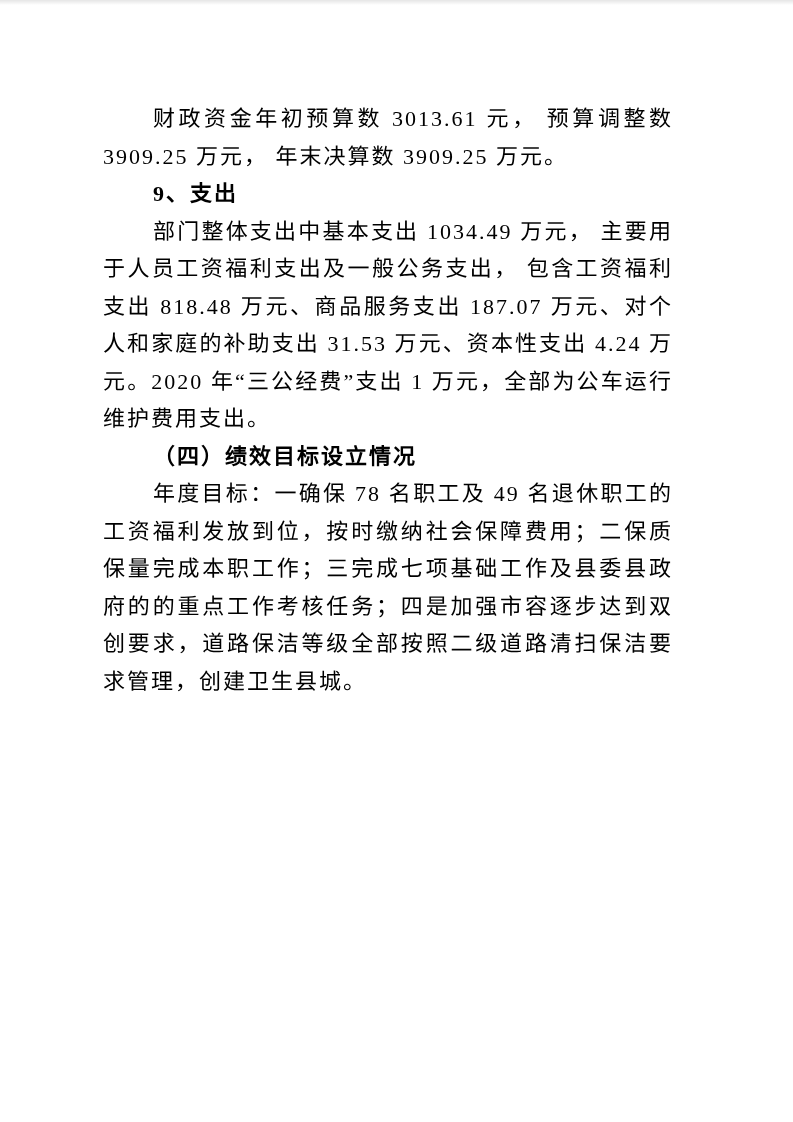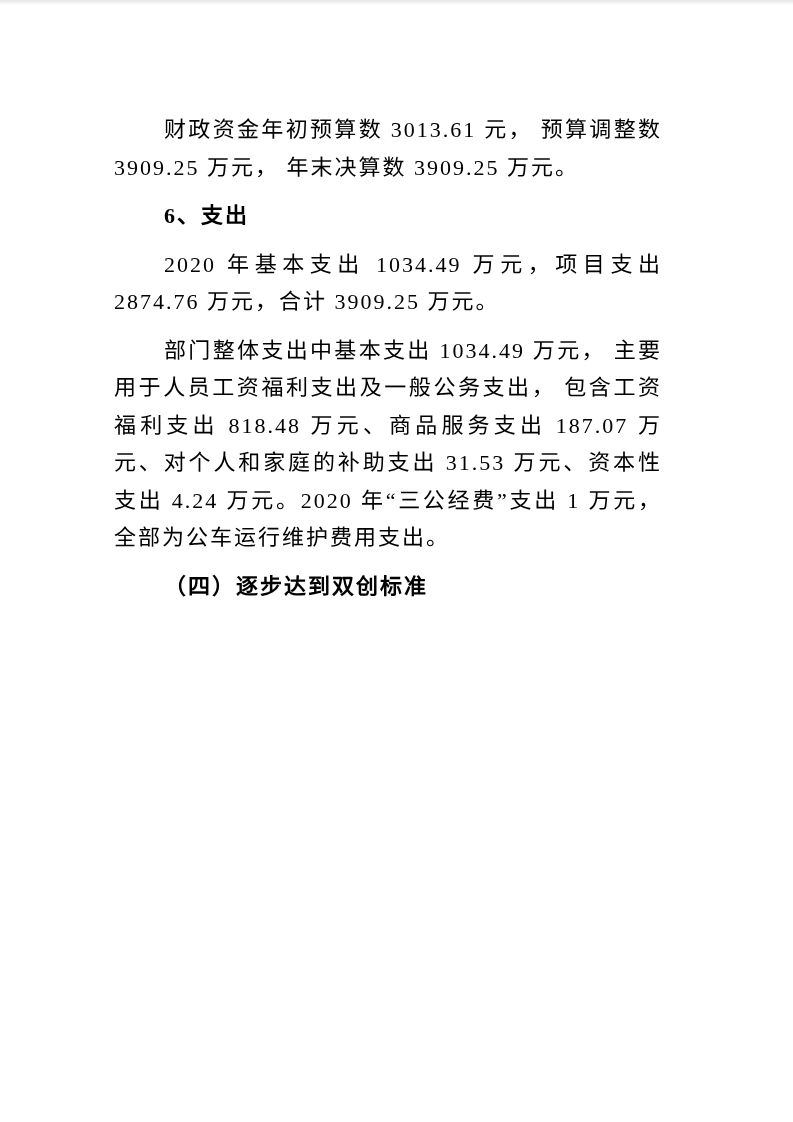--- a/index.html
+++ b/index.html
@@ -27,21 +27,21 @@
     background: linear-gradient(to bottom, rgba(0,0,0,0.10), rgba(0,0,0,0));
     pointer-events: none;
   }
   .doc-body {
     position: absolute;
     left: 103px;
     top: 100px;
     width: 570px;
   }
   .para {
-    margin: 11px;
+    margin: 0;
     padding: 0;
     font-size: 22px;
     line-height: 37.5px;
     letter-spacing: 2px;
     text-align: justify;
     text-justify: inter-ideograph;
     text-indent: 50px;
     color: #000000;
     font-weight: normal;
   }
@@ -49,18 +49,18 @@
     font-weight: bold;
   }
 </style>
 </head>
 <body>
 
 <div class="page">
   <div class="page-top-edge"></div>
   <div class="doc-body">
       <p class="para">财政资金年初预算数 3013.61 元， 预算调整数 3909.25 万元， 年末决算数 3909.25 万元。</p>
-      <p class="para heading">6、支出</p>
-      <p class="para">2020 年基本支出 1034.49 万元，项目支出 2874.76 万元，合计 3909.25 万元。</p>
+      <p class="para heading">9、支出</p>
       <p class="para">部门整体支出中基本支出 1034.49 万元， 主要用于人员工资福利支出及一般公务支出， 包含工资福利支出 818.48 万元、商品服务支出 187.07 万元、对个人和家庭的补助支出 31.53 万元、资本性支出 4.24 万元。2020 年“三公经费”支出 1 万元，全部为公车运行维护费用支出。</p>
-      <p class="para heading">（四）逐步达到双创标准</p>
+      <p class="para heading">（四）绩效目标设立情况</p>
+      <p class="para">年度目标：一确保 78 名职工及 49 名退休职工的工资福利发放到位，按时缴纳社会保障费用；二保质保量完成本职工作；三完成七项基础工作及县委县政府的的重点工作考核任务；四是加强市容逐步达到双创要求，道路保洁等级全部按照二级道路清扫保洁要求管理，创建卫生县城。</p>
     </div>
 </div>
 
 </body></html>

